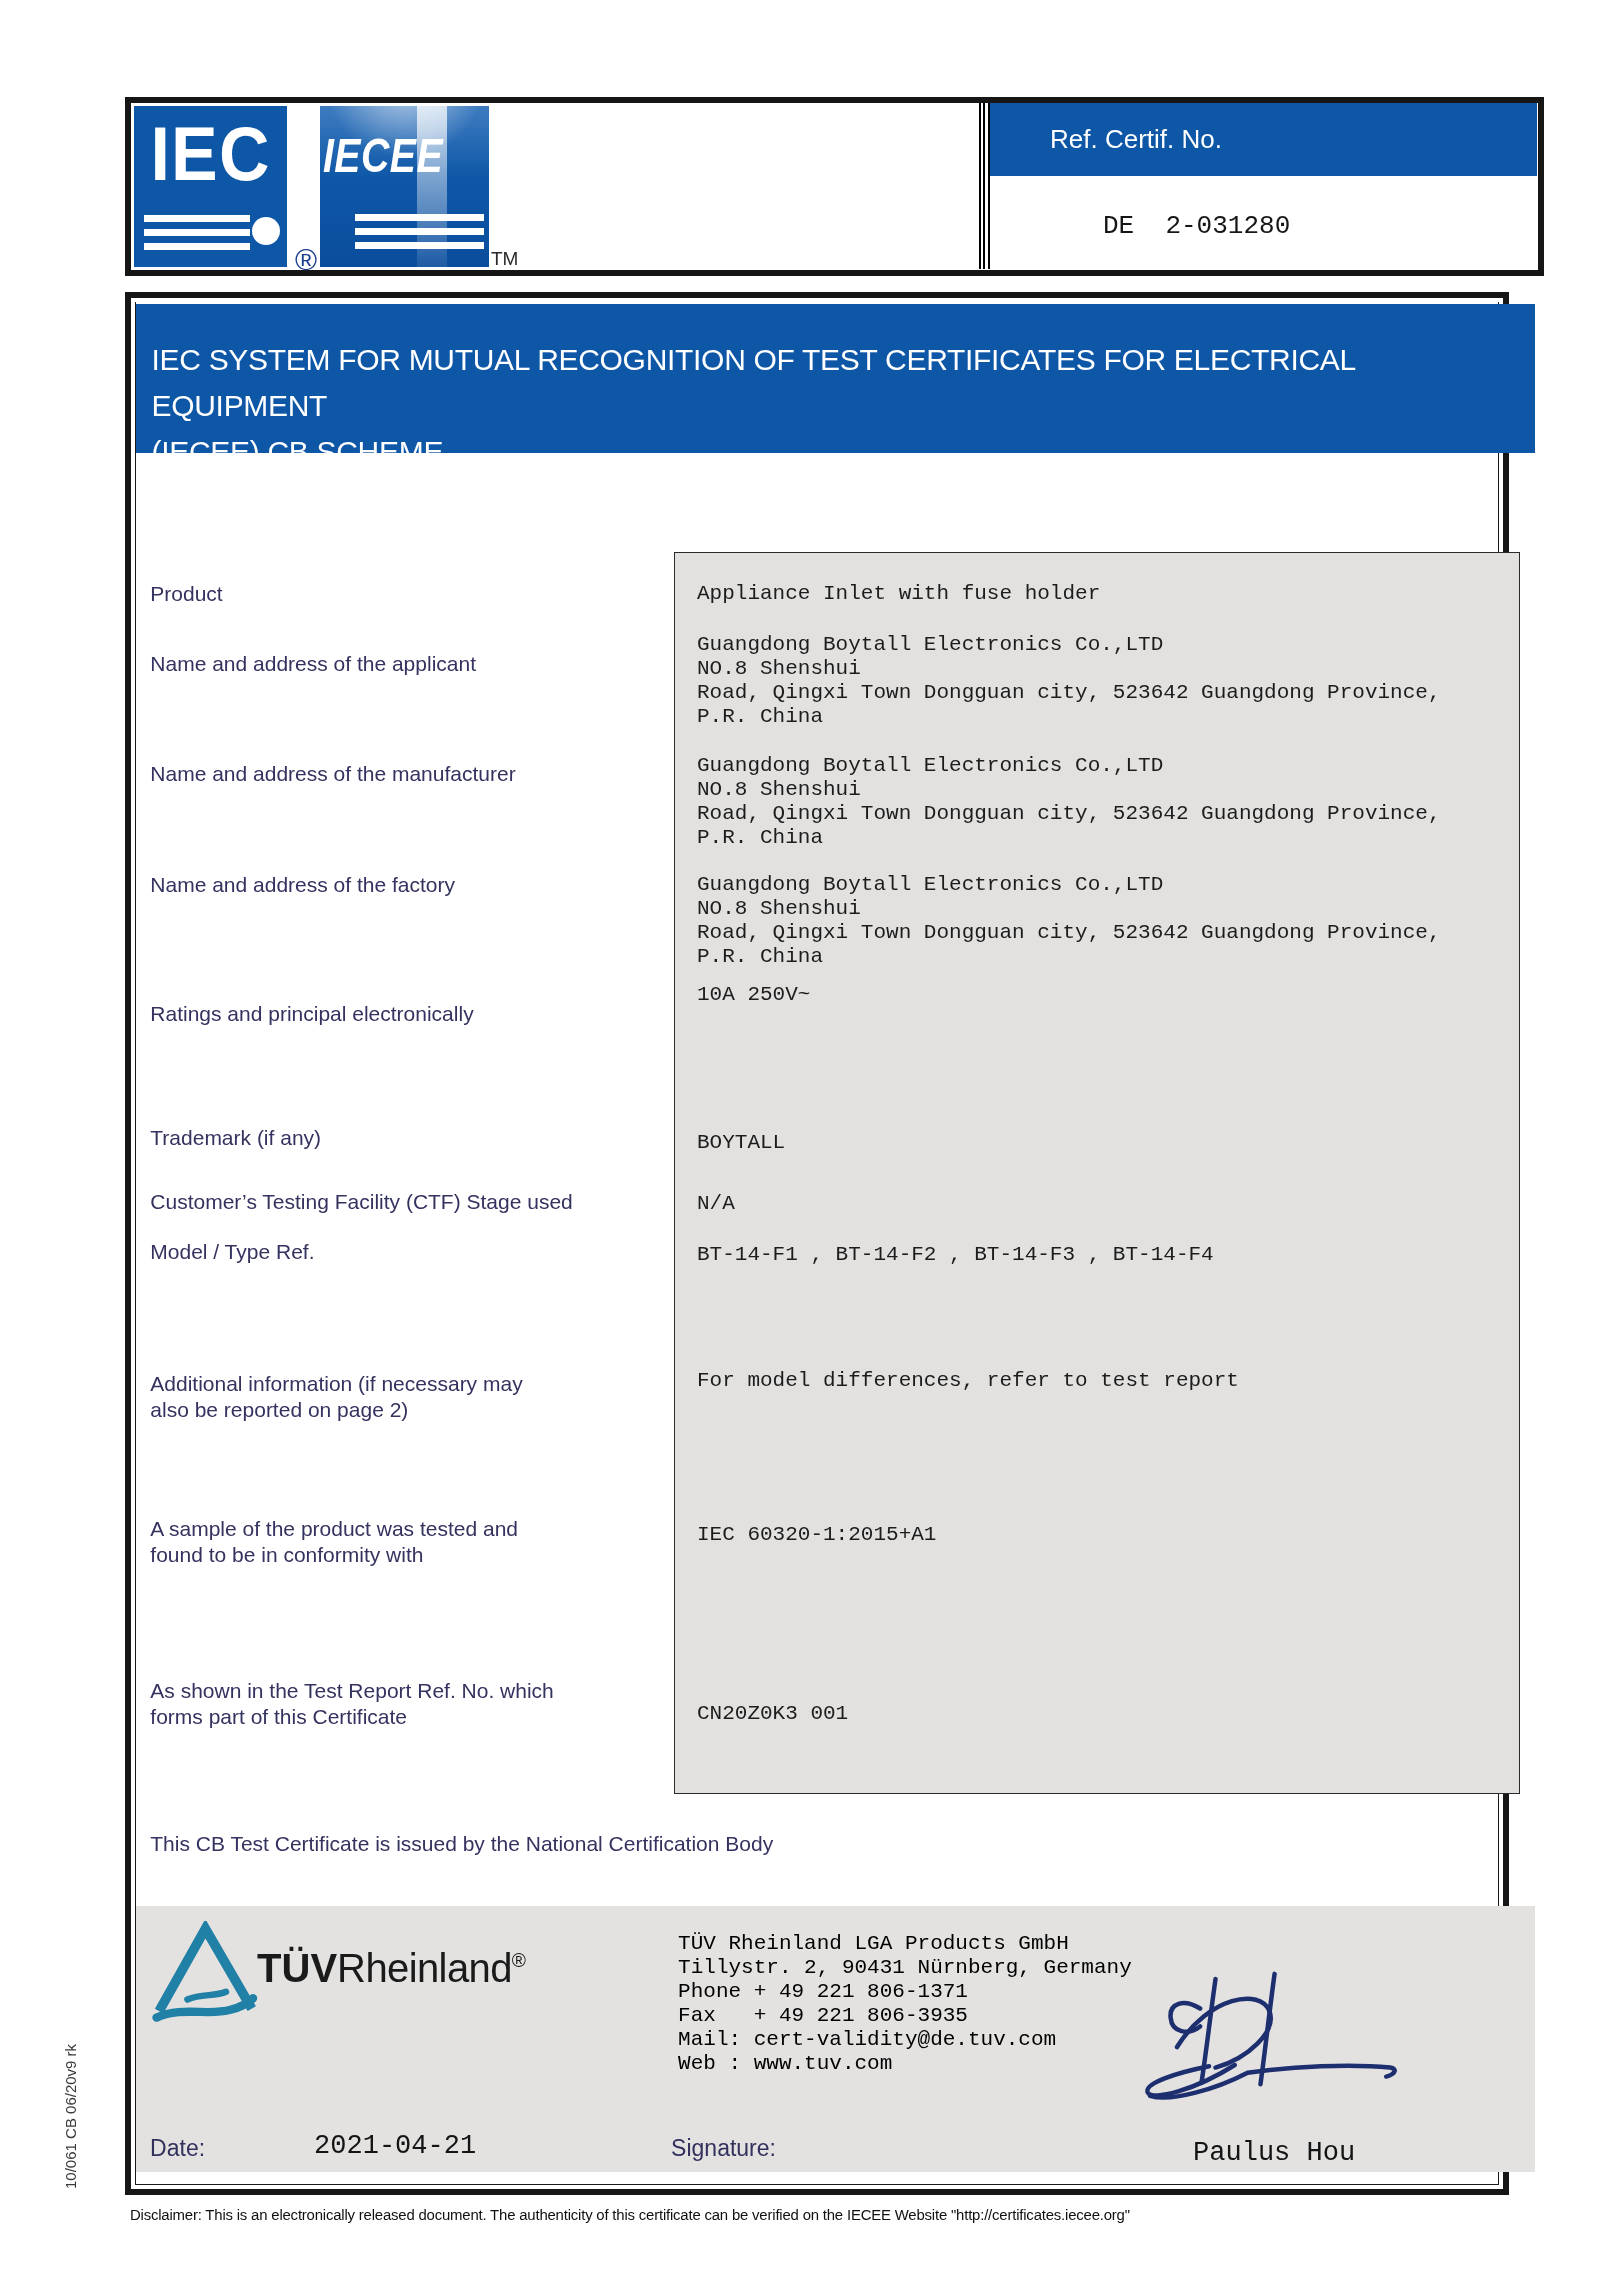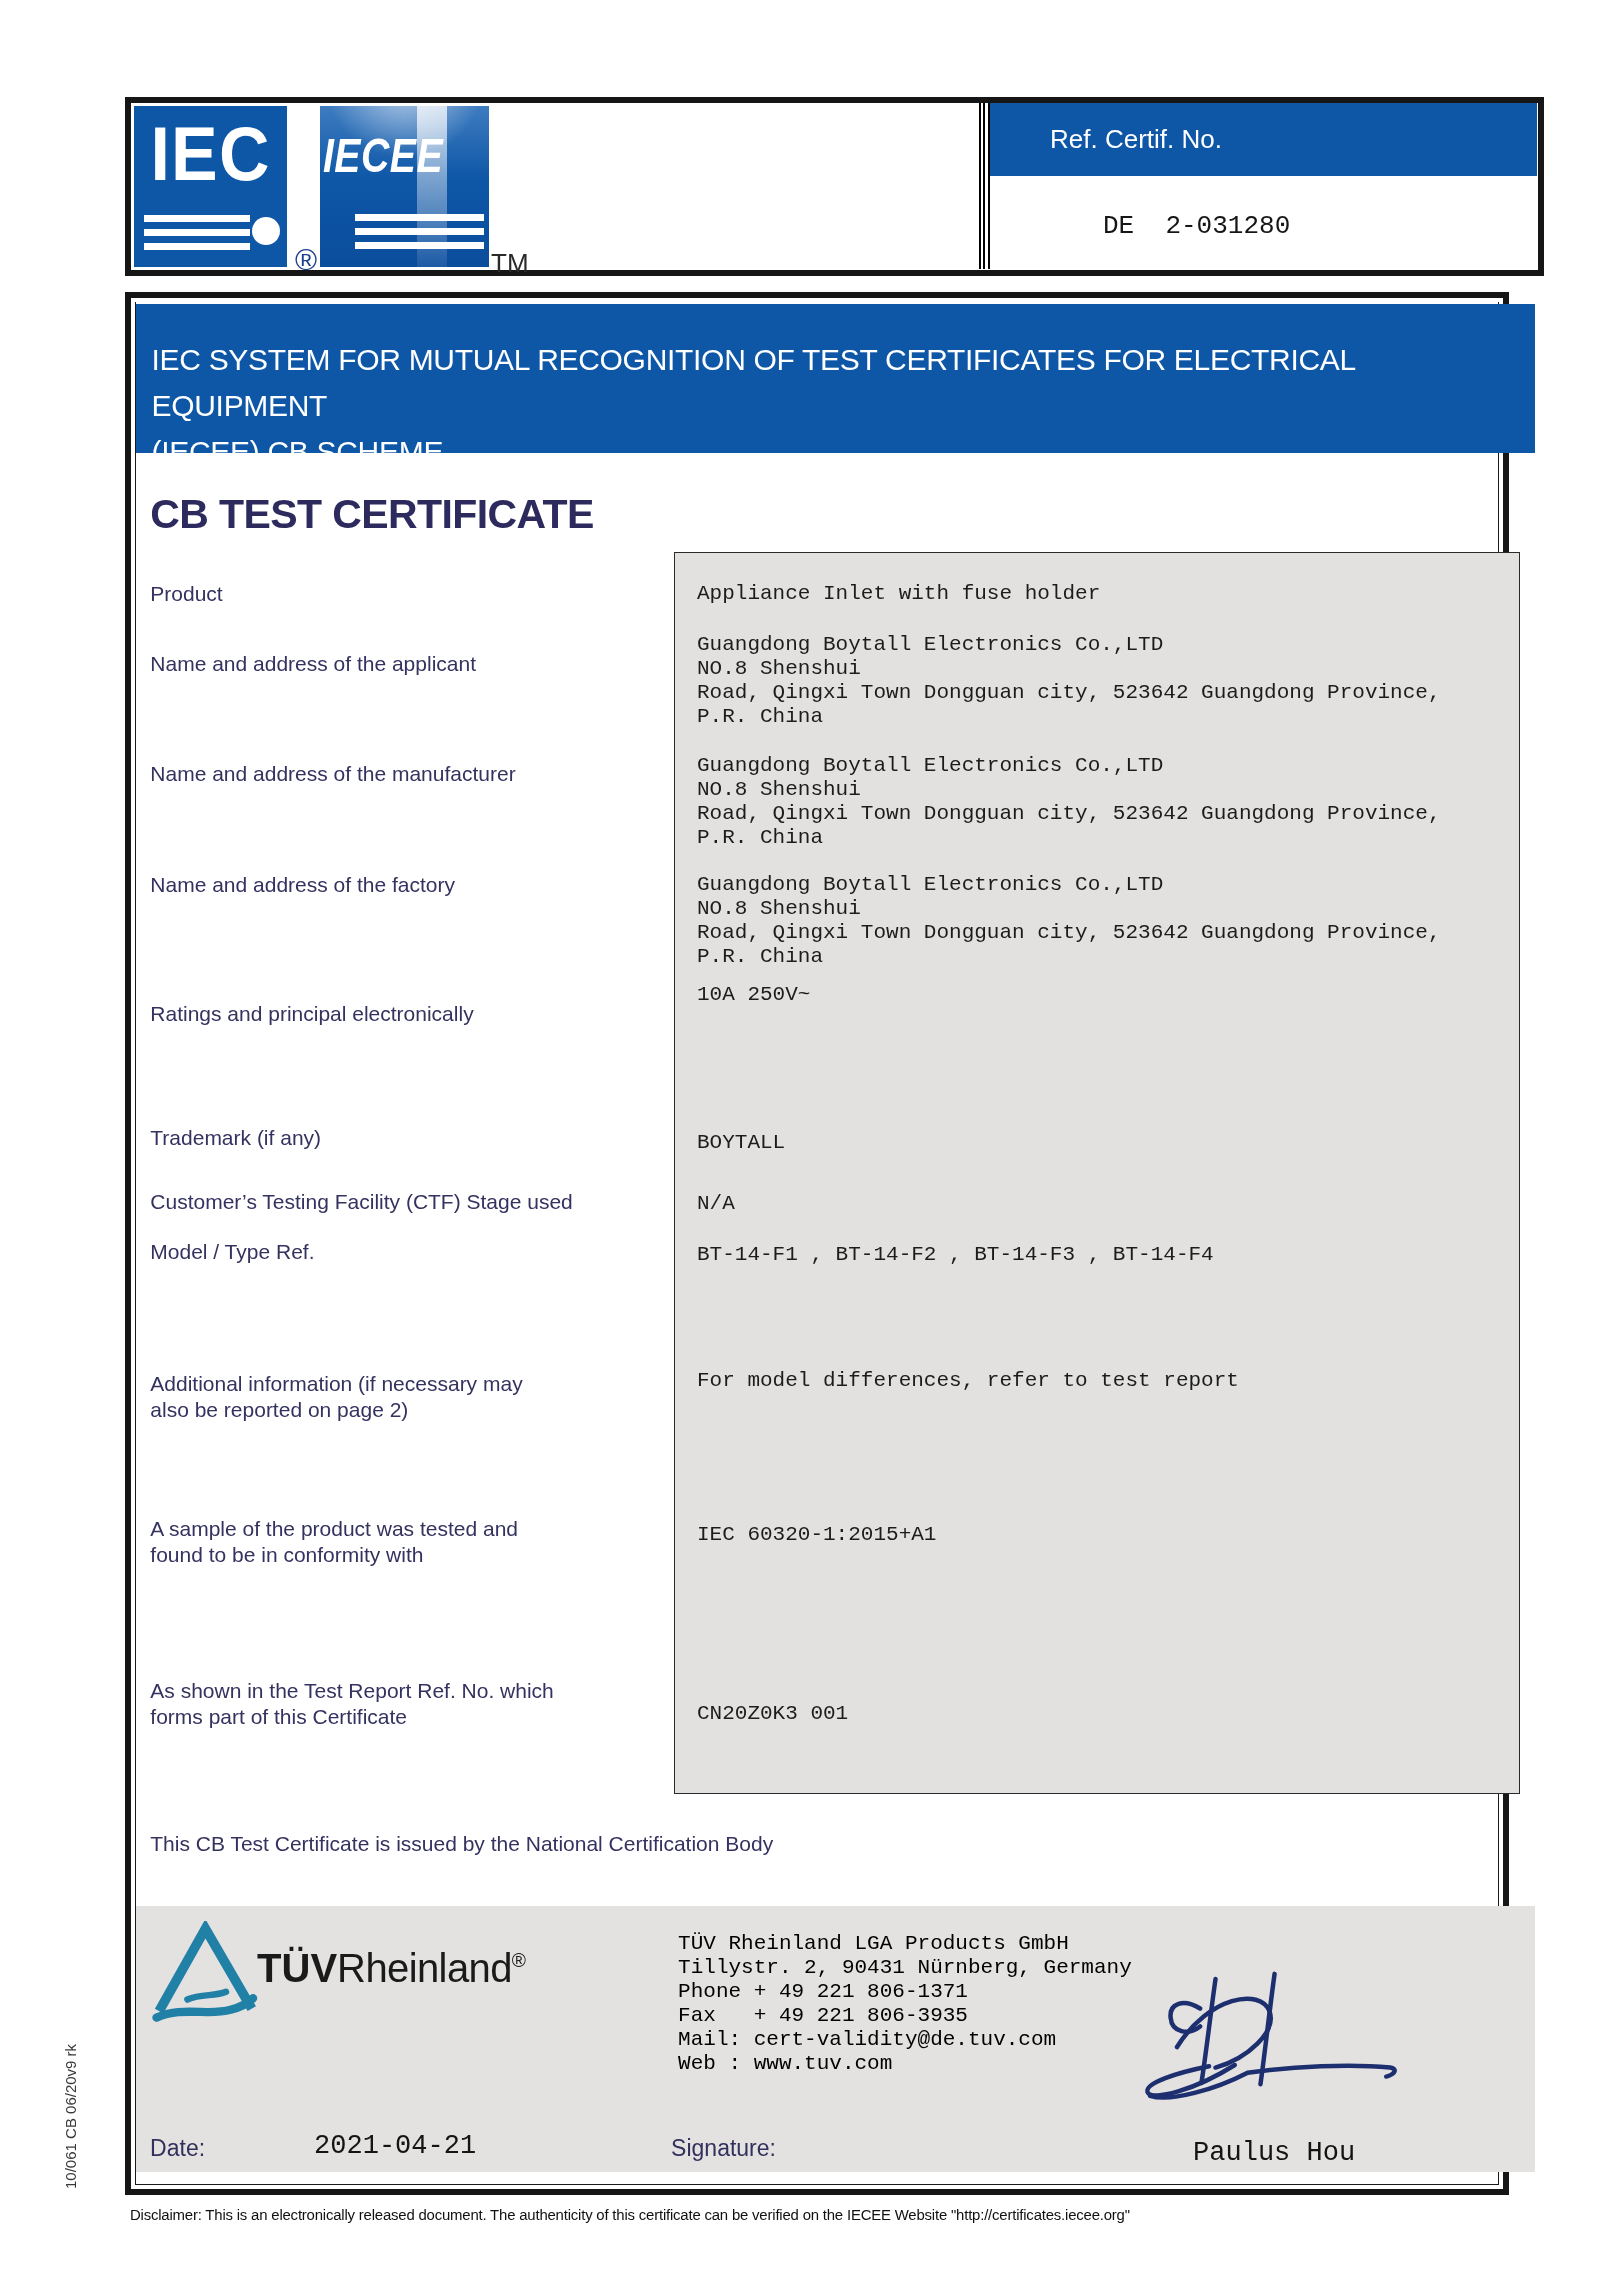--- a/index.html
+++ b/index.html
@@ -19,21 +19,21 @@
   .iecee-square{position:absolute;left:189px;top:3.2px;width:169px;height:161px;
                 background:linear-gradient(180deg,#3e7cc0 0%,#0e57a7 45%,#0b4d9d 100%);overflow:hidden;}
   .iecee-square:before{content:"";position:absolute;left:0;top:-19.3px;width:100%;height:77px;
                 background:radial-gradient(ellipse at 50% 0%,rgba(255,255,255,.6),rgba(255,255,255,0) 65%);}
   .iecee-gloss{position:absolute;left:97px;top:0;width:30px;height:161px;
                 background:linear-gradient(180deg,rgba(255,255,255,.75),rgba(255,255,255,.08));}
   .iecee-word{position:absolute;left:2.6px;top:20.6px;width:100%;color:#fff;font-weight:bold;
               font-style:italic;font-size:49px;letter-spacing:0.6px;transform:scaleX(.8);transform-origin:0 0;}
   .iecee-bars{position:absolute;right:5.1px;top:108px;width:129px;}
   .iecee-bars div{height:6.4px;background:#fff;margin-bottom:7.7px;}
-  .tm-mark{position:absolute;left:360px;top:145px;font-size:26px;color:#2a2a2a;}
+  .tm-mark{position:absolute;left:360px;top:145px;font-size:19px;color:#2a2a2a;}
   .vert-divider{position:absolute;left:848px;top:0;width:11px;height:166px;
                 background:repeating-linear-gradient(90deg,#000 0 1.9px,#fff 1.9px 4.5px);}
   .ref-header{position:absolute;left:859px;top:0;width:547px;height:73px;background:#0e57a7;
               color:#fff;font-size:26px;display:flex;align-items:center;box-sizing:border-box;padding-left:60px;}
   .ref-value{position:absolute;left:972px;top:108px;font-family:"Liberation Mono",monospace;
              font-size:26px;color:#161616;white-space:pre;}
 
   
   .main-box{position:absolute;left:125px;top:292px;width:1384px;height:1903px;
             border:6.4px solid #161616;background:#fff;box-sizing:border-box;}
@@ -103,21 +103,20 @@
   </div>
 
   <div class="main-box">
     <div class="inner-line"></div>
 
     <div class="banner">
       <div>IEC SYSTEM FOR MUTUAL RECOGNITION OF TEST CERTIFICATES FOR ELECTRICAL EQUIPMENT</div>
       <div>(IECEE) CB SCHEME</div>
     </div>
 
-    <div class="doc-title">CB TEST CERTIFICATE</div>
 
     <div class="label" style="top:283px">Product</div>
     <div class="label" style="top:353px">Name and address of the applicant</div>
     <div class="label" style="top:463px">Name and address of the manufacturer</div>
     <div class="label" style="top:574px">Name and address of the factory</div>
     <div class="label" style="top:703px">Ratings and principal electronically</div>
     <div class="label" style="top:827px">Trademark (if any)</div>
     <div class="label" style="top:891px">Customer’s Testing Facility (CTF) Stage used</div>
     <div class="label" style="top:941px">Model / Type Ref.</div>
     <div class="label" style="top:1073px">Additional information (if necessary may

